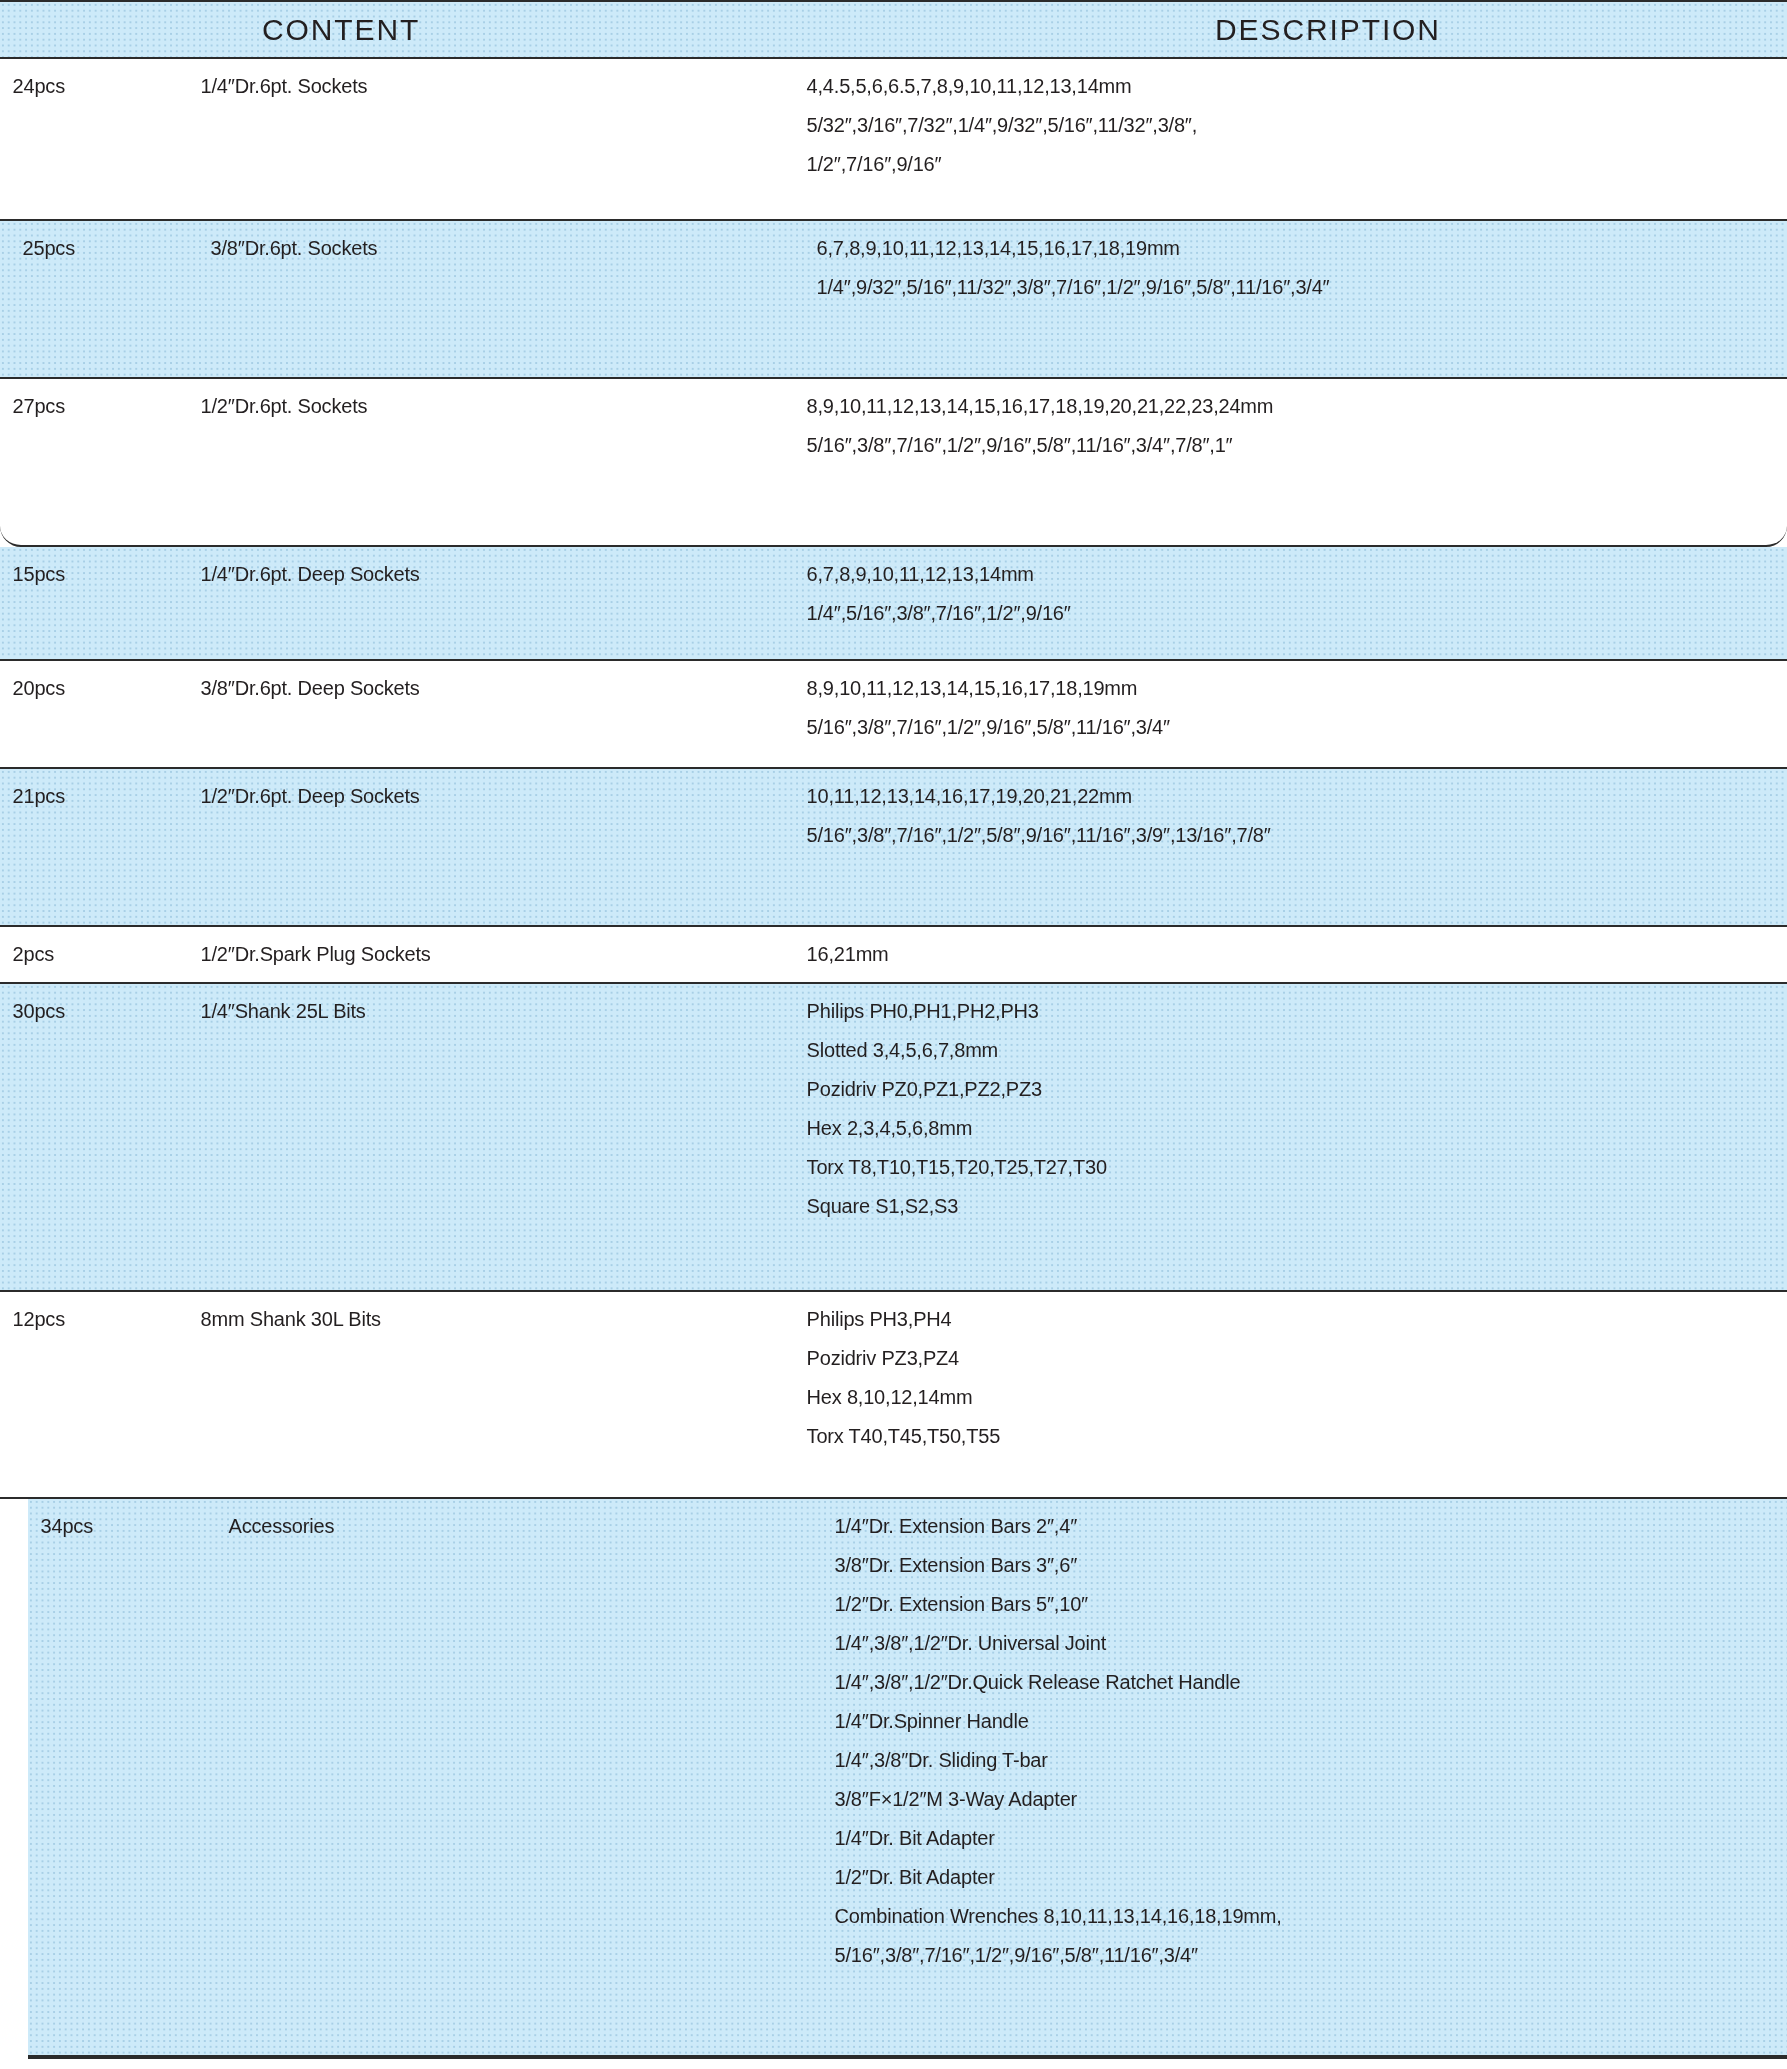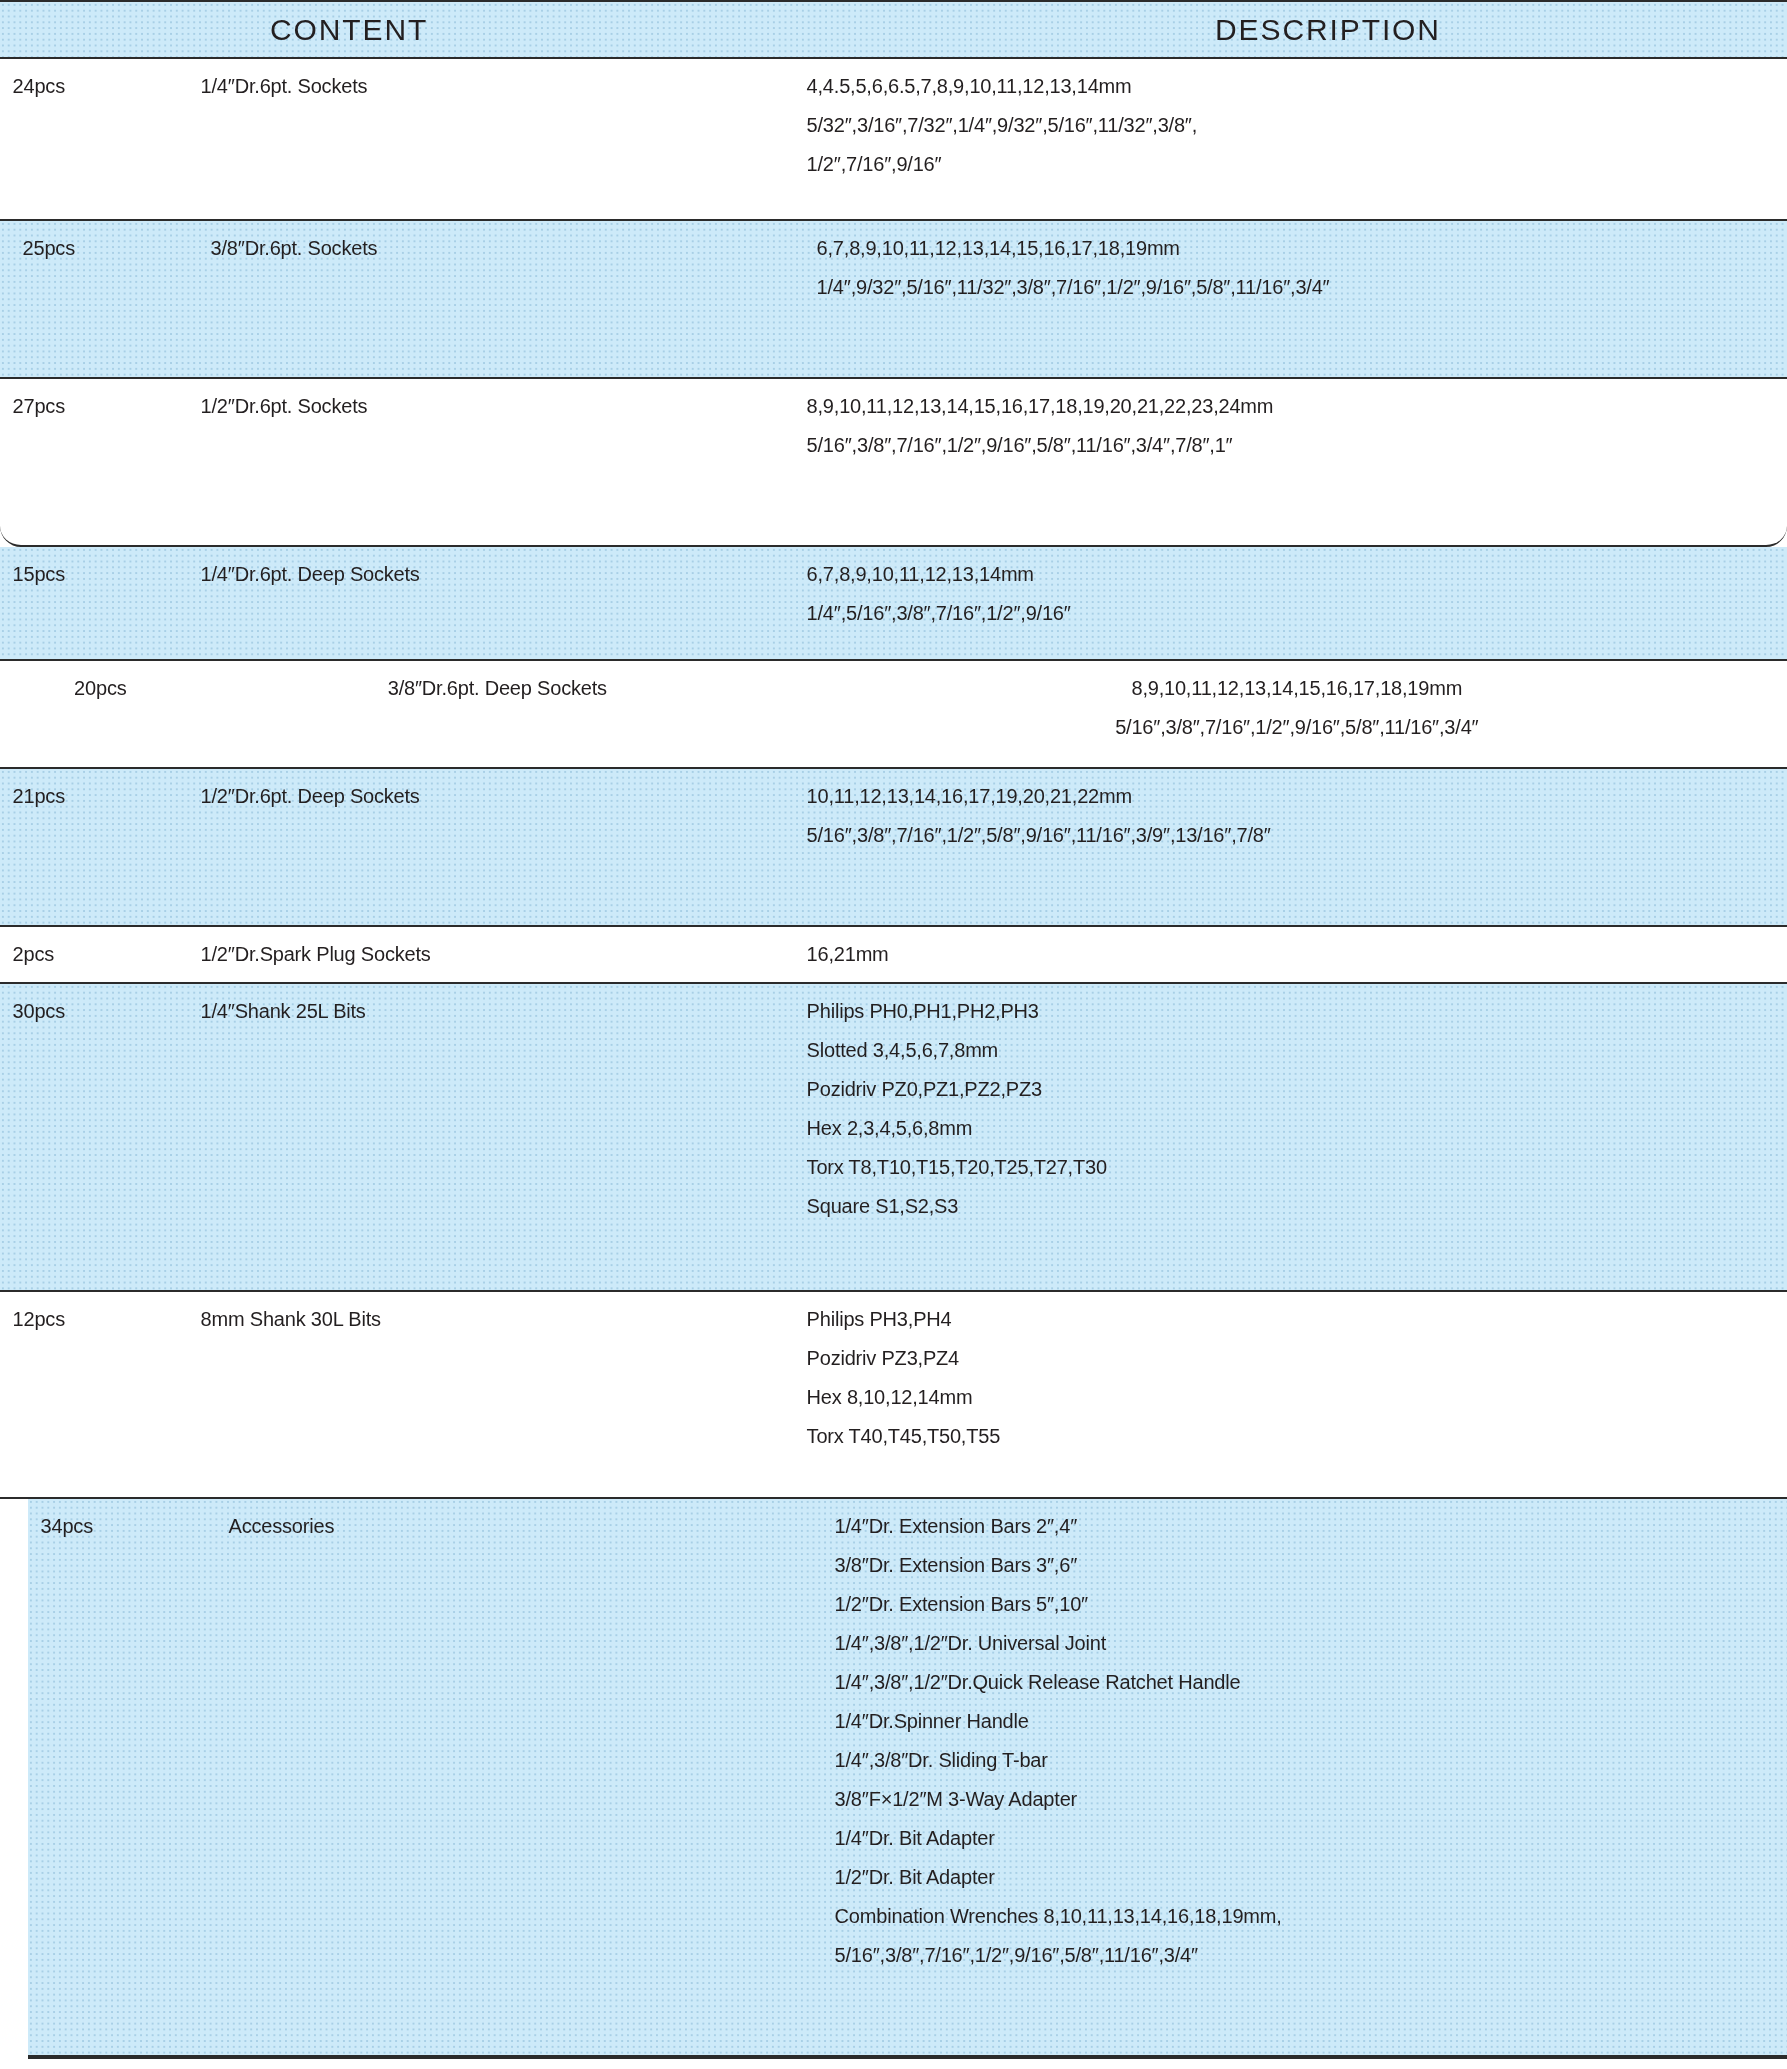--- a/index.html
+++ b/index.html
@@ -35,38 +35,38 @@
     height: 55px;
   }
   .header .h-label {
     position: absolute;
     top: 50%;
     transform: translateY(-50%);
     font-size: 30px;
     letter-spacing: 1.9px;
     white-space: nowrap;
   }
-  .h-content { left: 270px; }
+  .h-content { left: 262px; }
   .h-desc    { left: 1175px; margin-left: 40px; }
   .cell {
     padding: 7.8px 0 0 12.6px;
     font-size: 20px;
     line-height: 39px;
     letter-spacing: -0.2px;
     white-space: nowrap;
   }
   .desc {
     white-space: pre-line;
   }
   
   .r0 { height: 160px; }
   .r1 { height: 156px; padding-left: 10px; }
   .r2 { height: 166px; border-radius: 21px; }
   .r3 { height: 112px; }
-  .r4 { height: 106px; text-align: center; }
+  .r4 { height: 106px; }
   .r5 { height: 156px; }
   .r6 { height: 55px;  }
   .r7 { height: 306px; }
   .r8 { height: 205px; }
   .r9 { height: 556px; margin-left: 28px; }
 </style>
 </head>
 <body>
 
 <div class="table">

